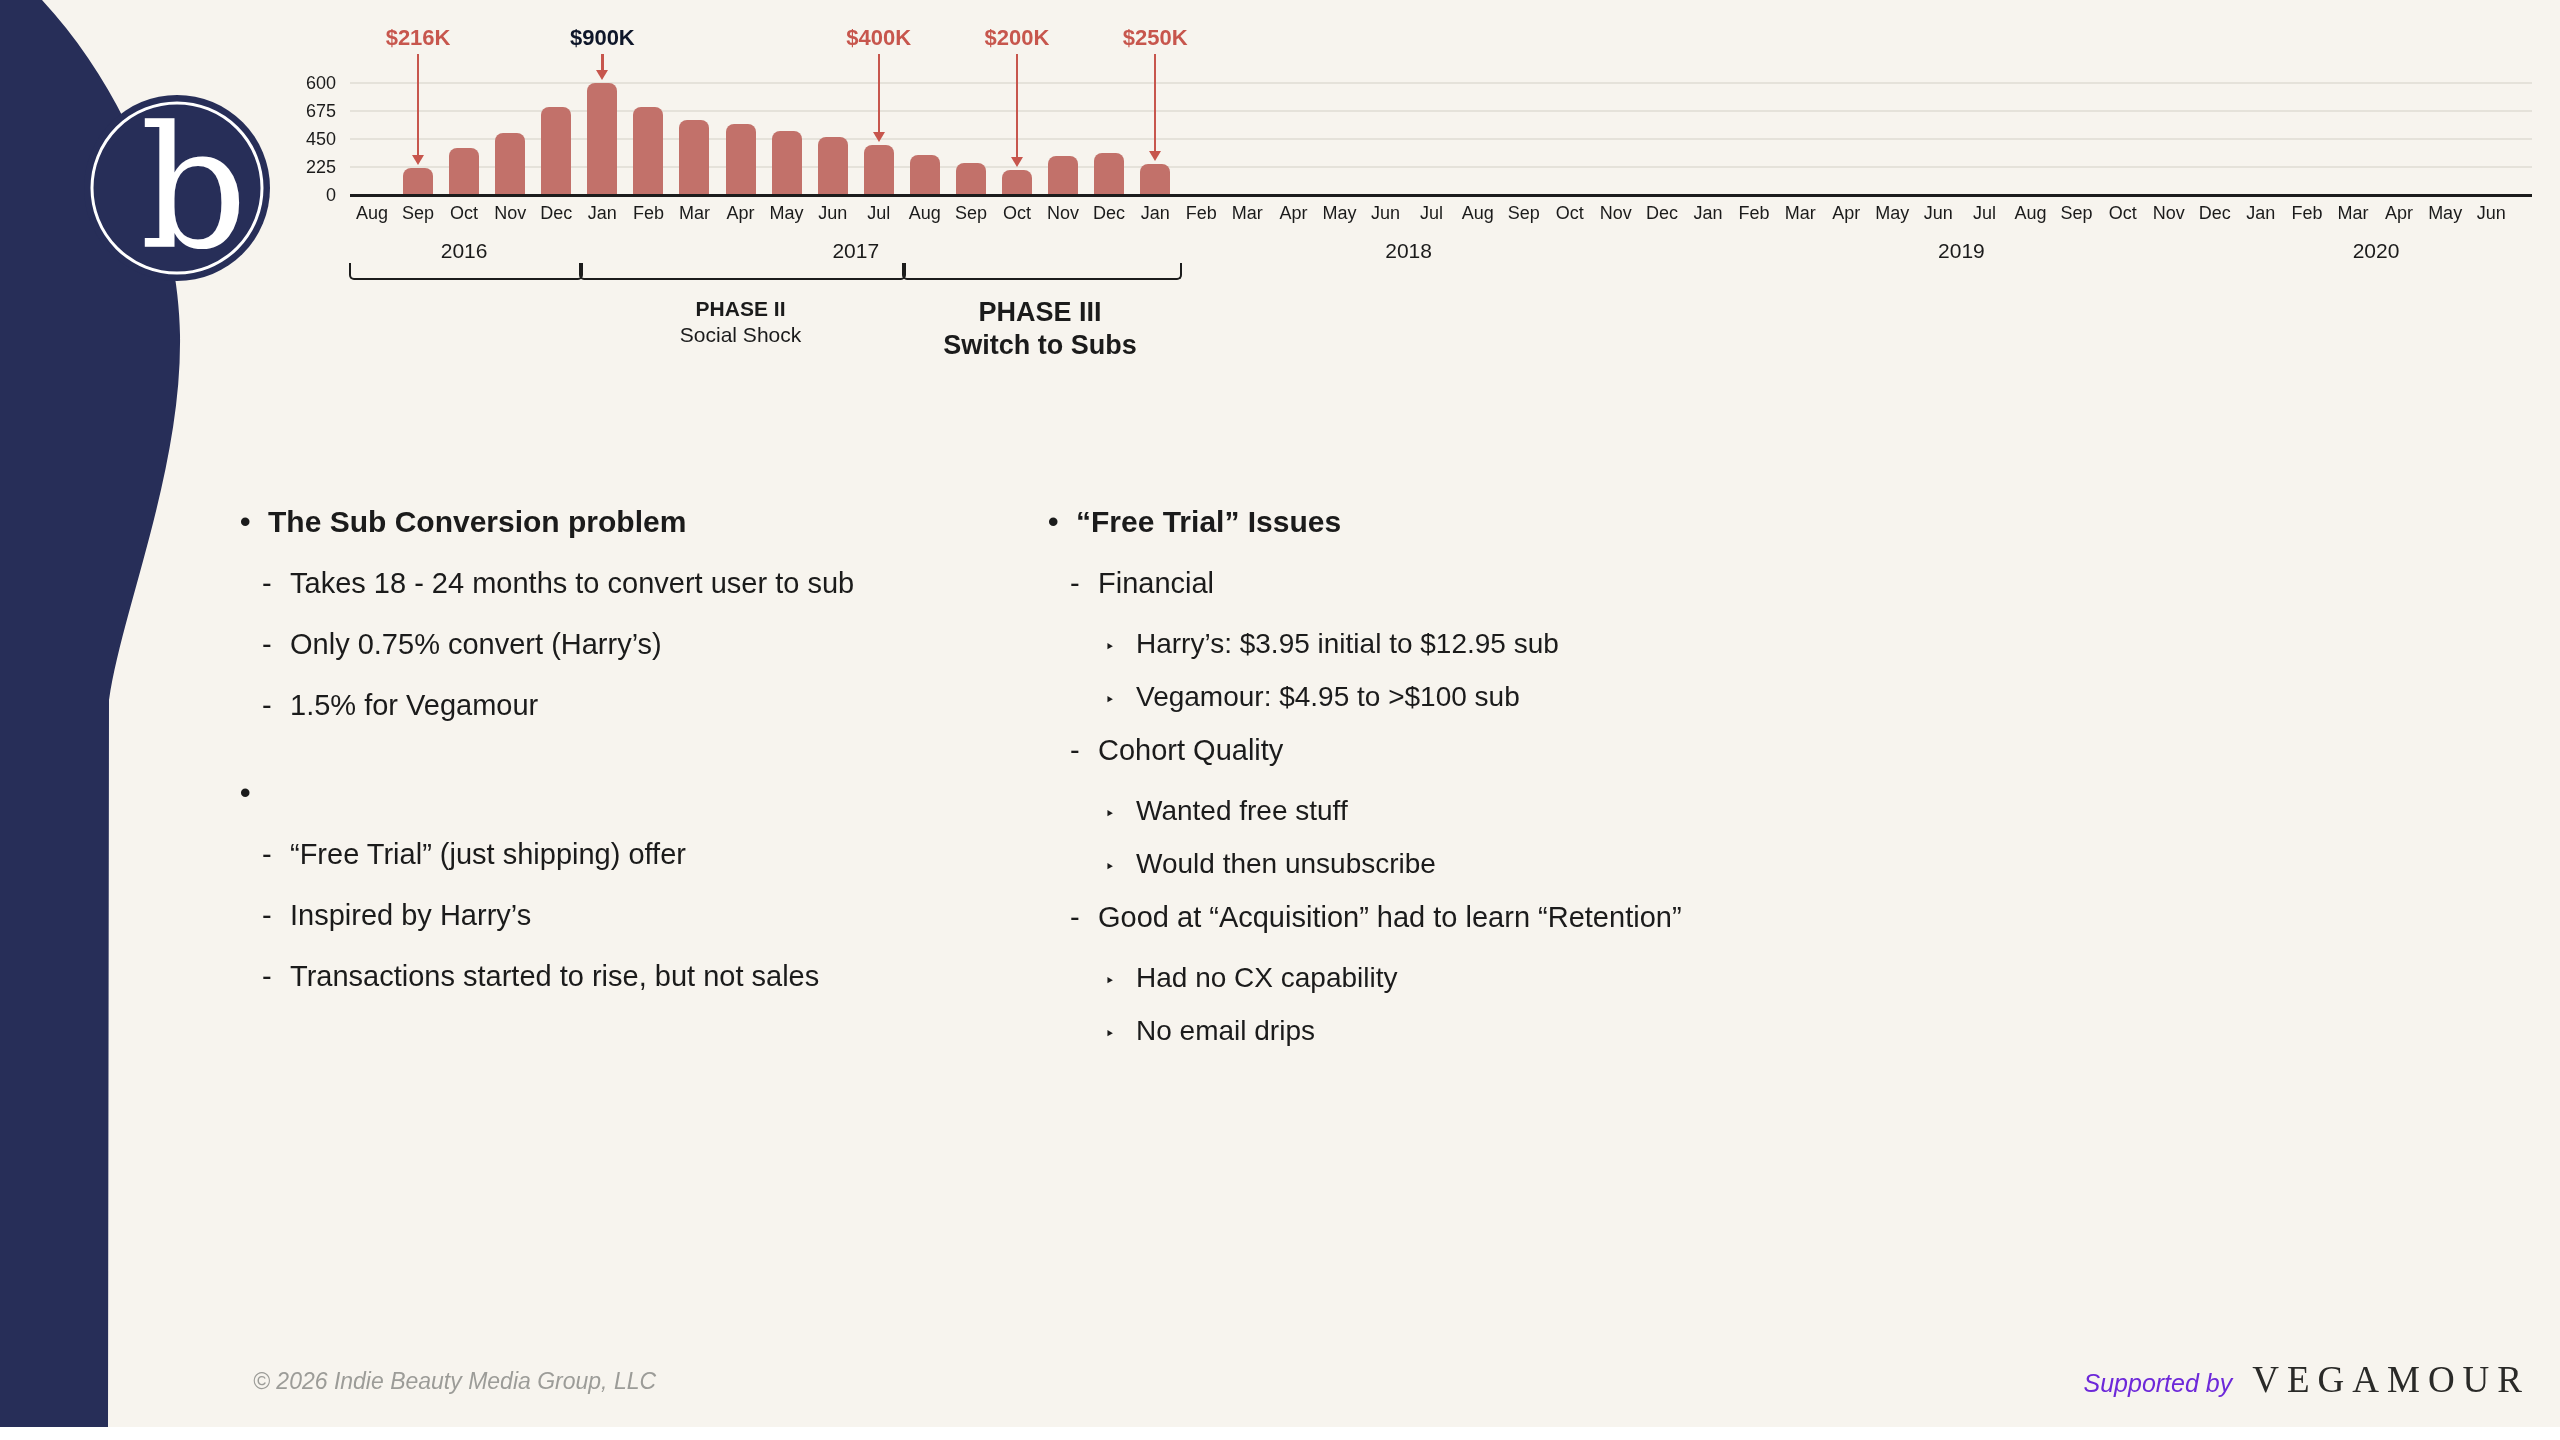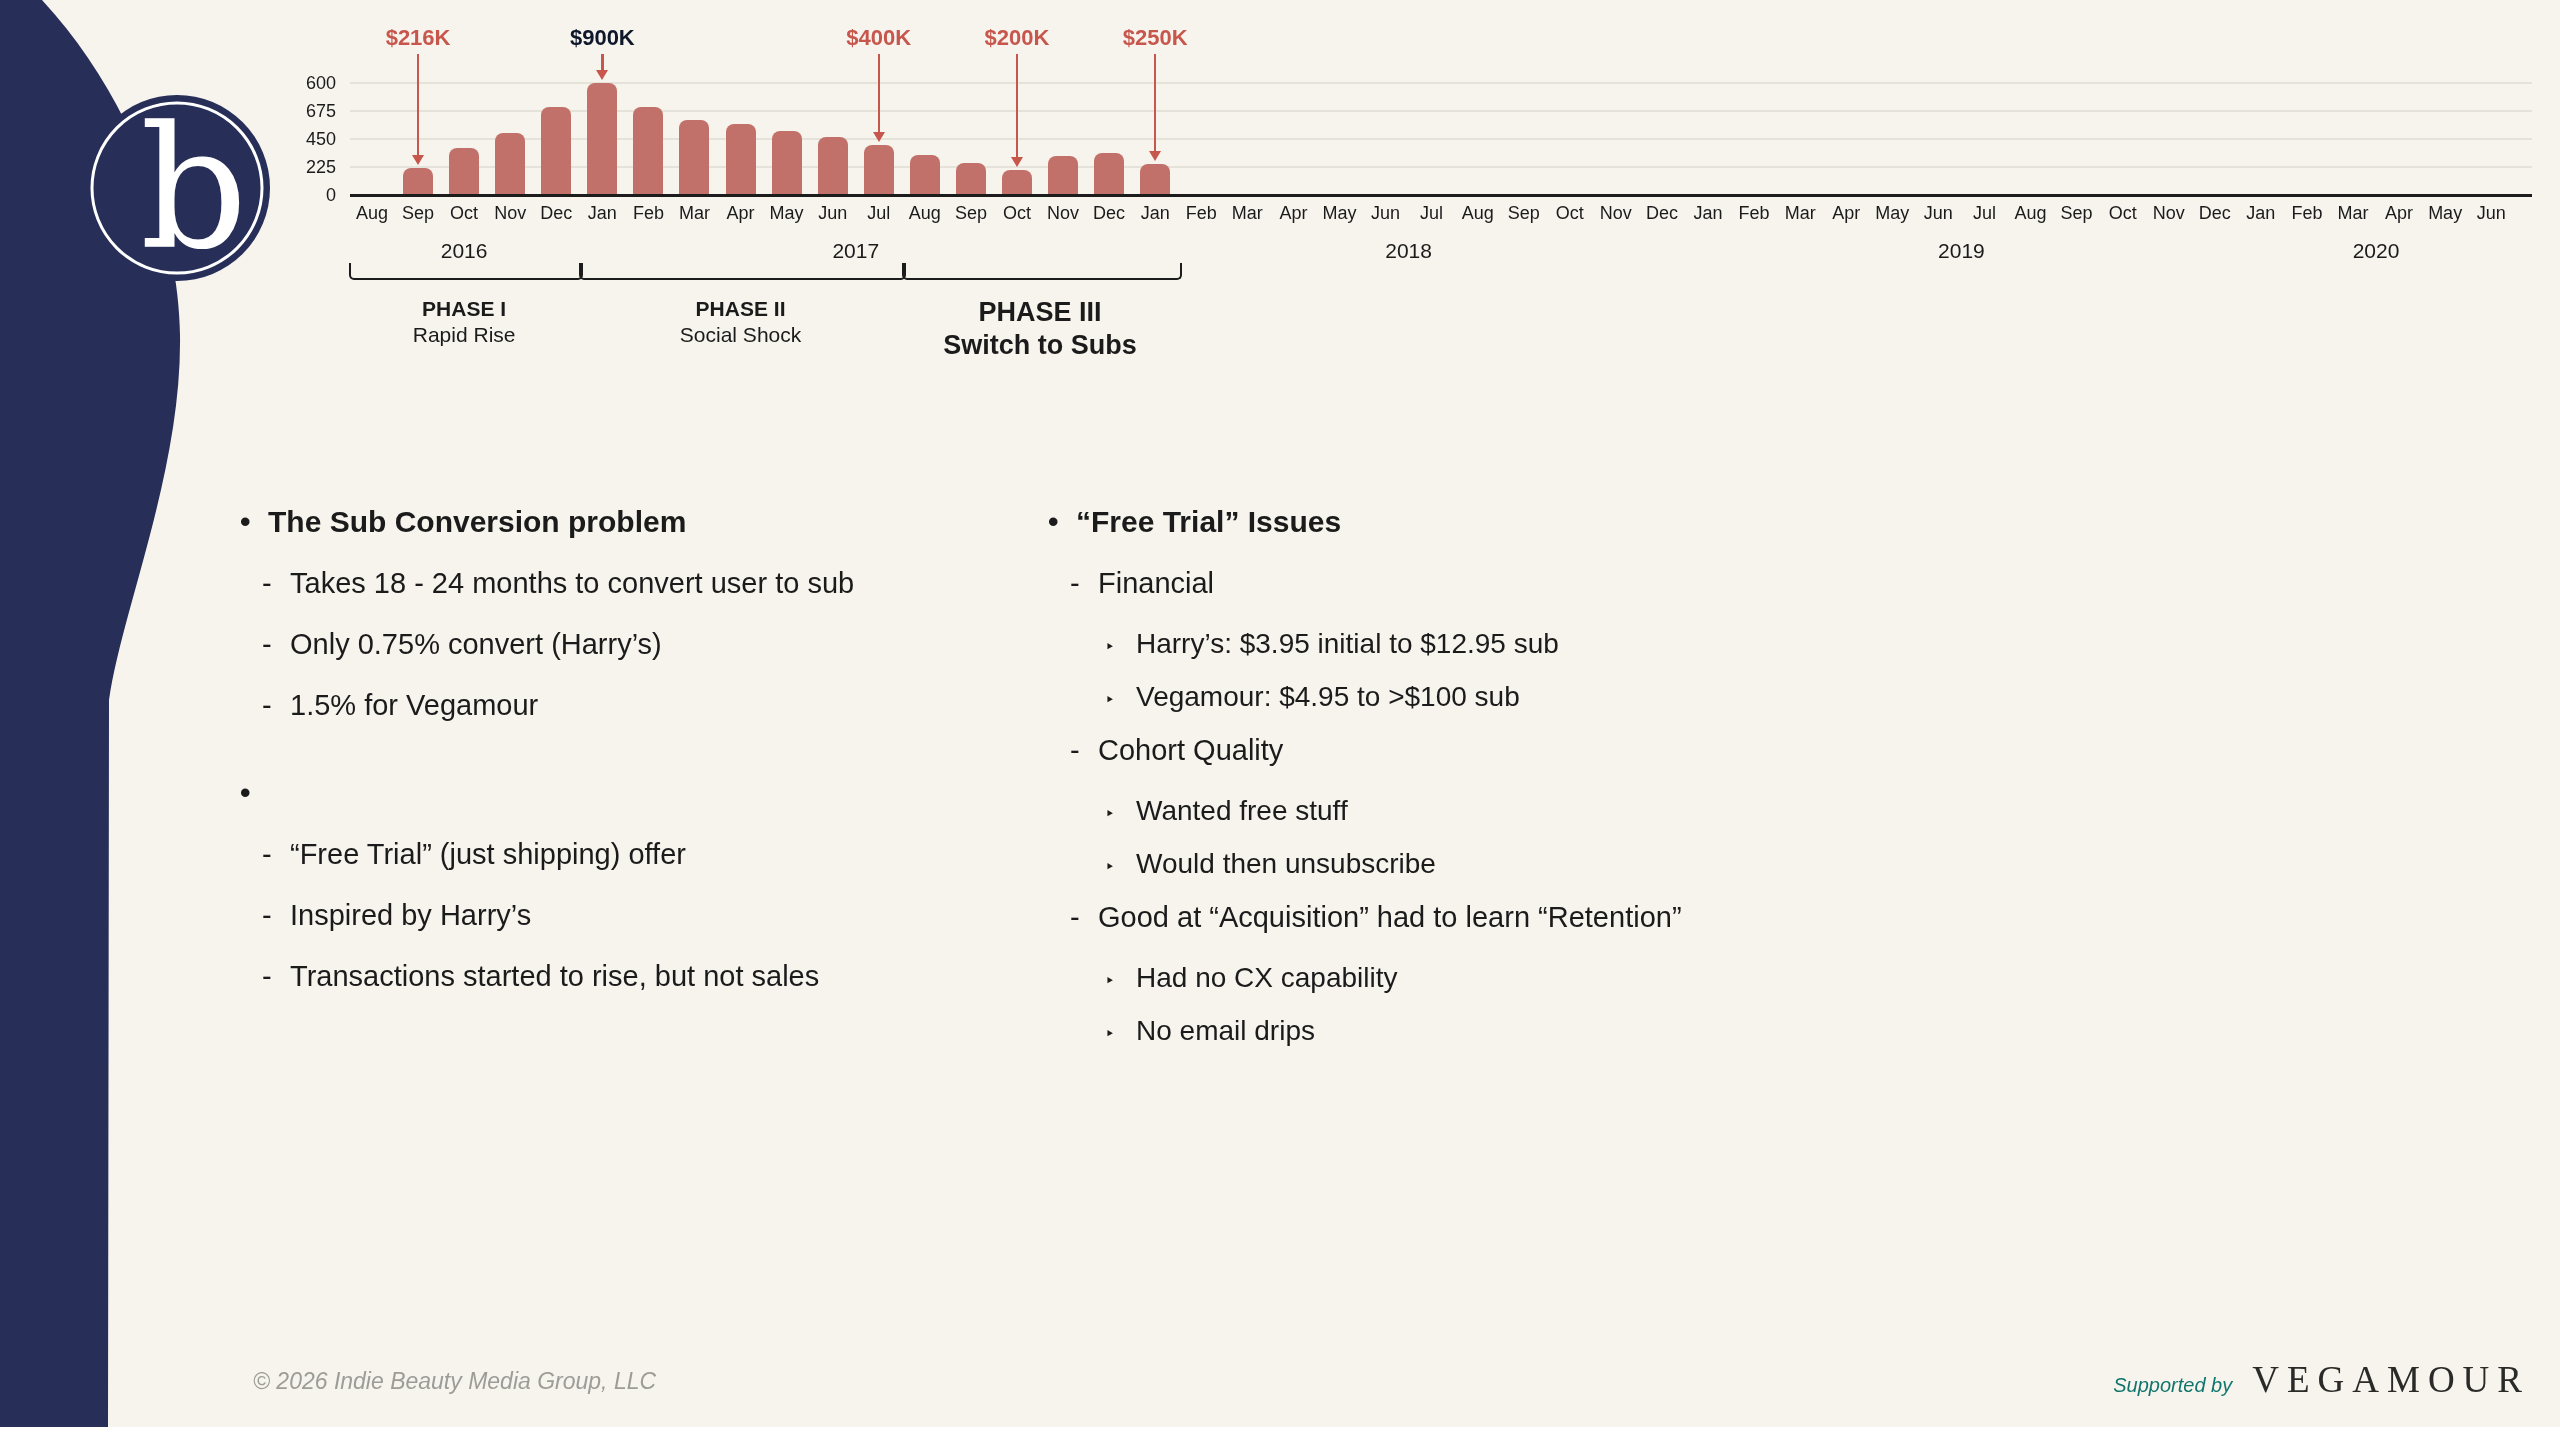--- a/index.html
+++ b/index.html
@@ -40,21 +40,21 @@
   .lv0{font-size:30px;font-weight:bold;margin:0 0 28px 0;}
   .lv0 .marker{width:28px;font-size:30px;}
   .lv1{font-size:29px;margin:0 0 28px 22px;}
   .lv1 .marker{width:28px;}
   .lv2{font-size:28px;margin:0 0 21px 58px;}
   .lv2 .marker{width:30px;font-size:21px;transform:translateY(4px);}
 
   
   #footer-left{position:absolute;left:253px;top:1368px;font-size:23px;font-style:italic;color:#9c9c98;}
   #footer-right{position:absolute;right:30px;top:1358px;display:flex;align-items:baseline;gap:20px;}
-  #supported-by{font-size:20px;font-style:italic;color:#0f766e;}
+  #supported-by{font-size:25px;font-style:italic;color:#6d28d9;}
   #sponsor-wordmark{font-family:"Liberation Serif",serif;font-size:37px;letter-spacing:8px;color:#2a2a28;font-weight:400;}
 </style>
 </head>
 <body>
 
 <div id="slide">
 
   <svg id="deco" viewBox="0 0 300 1427" width="300" height="1427">
     <path d="M0,0 L42,0 C130,95 178,225 180,335 C182,470 122,610 109,700 L108,1427 L0,1427 Z" fill="#272e58"></path>
     <circle cx="177" cy="188" r="93" fill="#272e58"></circle>
@@ -151,24 +151,20 @@
       <div class="ann-label" style="left: 808.77px; top: 27px; color: rgb(199, 86, 77);">$400K</div>
       <div class="ann-line" style="left: 877.52px; top: 54px; height: 78.2222px; background: rgb(199, 86, 77);"></div>
       <div class="ann-head" style="left: 872.77px; top: 132.222px; border-top: 10px solid rgb(199, 86, 77);"></div>
       <div class="ann-label" style="left: 946.98px; top: 27px; color: rgb(199, 86, 77);">$200K</div>
       <div class="ann-line" style="left: 1015.73px; top: 54px; height: 103.111px; background: rgb(199, 86, 77);"></div>
       <div class="ann-head" style="left: 1010.98px; top: 157.111px; border-top: 10px solid rgb(199, 86, 77);"></div>
       <div class="ann-label" style="left: 1085.19px; top: 27px; color: rgb(199, 86, 77);">$250K</div>
       <div class="ann-line" style="left: 1153.94px; top: 54px; height: 96.8889px; background: rgb(199, 86, 77);"></div>
       <div class="ann-head" style="left: 1149.19px; top: 150.889px; border-top: 10px solid rgb(199, 86, 77);"></div>
       <div class="bracket" style="left: 349px; top: 263px; width: 230.28px;"></div>
-      <div class="phase" style="left: 264.14px; top: 296px;">
-        <div class="pname">PHASE I</div>
-        <div class="pdesc">Rapid Rise</div>
-      </div>
       <div class="bracket" style="left: 579.35px; top: 263px; width: 322.42px;"></div>
       <div class="phase" style="left: 540.56px; top: 296px;">
         <div class="pname">PHASE II</div>
         <div class="pdesc">Social Shock</div>
       </div>
       <div class="bracket" style="left: 901.84px; top: 263px; width: 276.35px;"></div>
       <div class="phase big" style="left: 840.015px; top: 296px;">
         <div class="pname">PHASE III</div>
         <div class="pdesc">Switch to Subs</div>
       </div>

